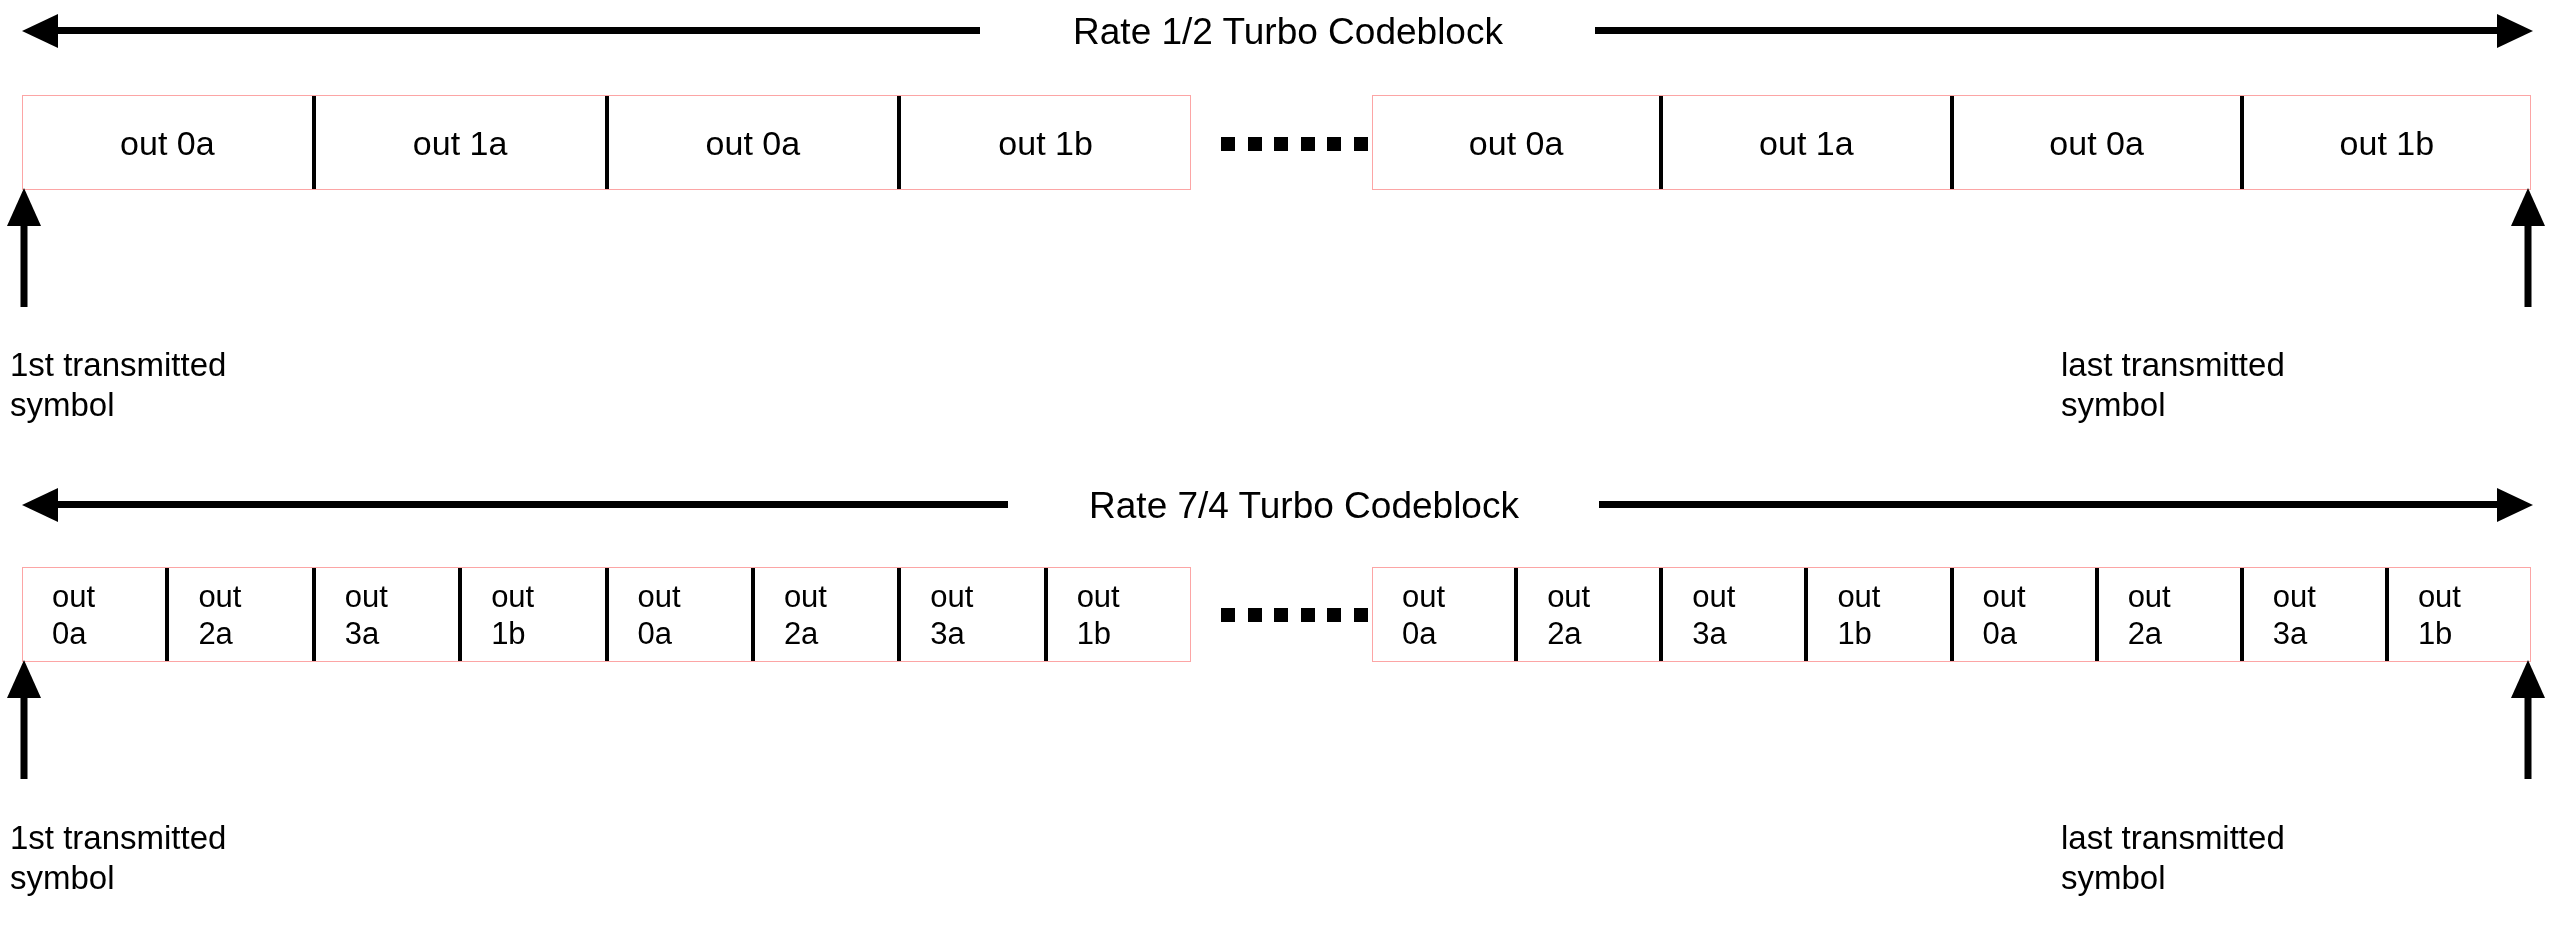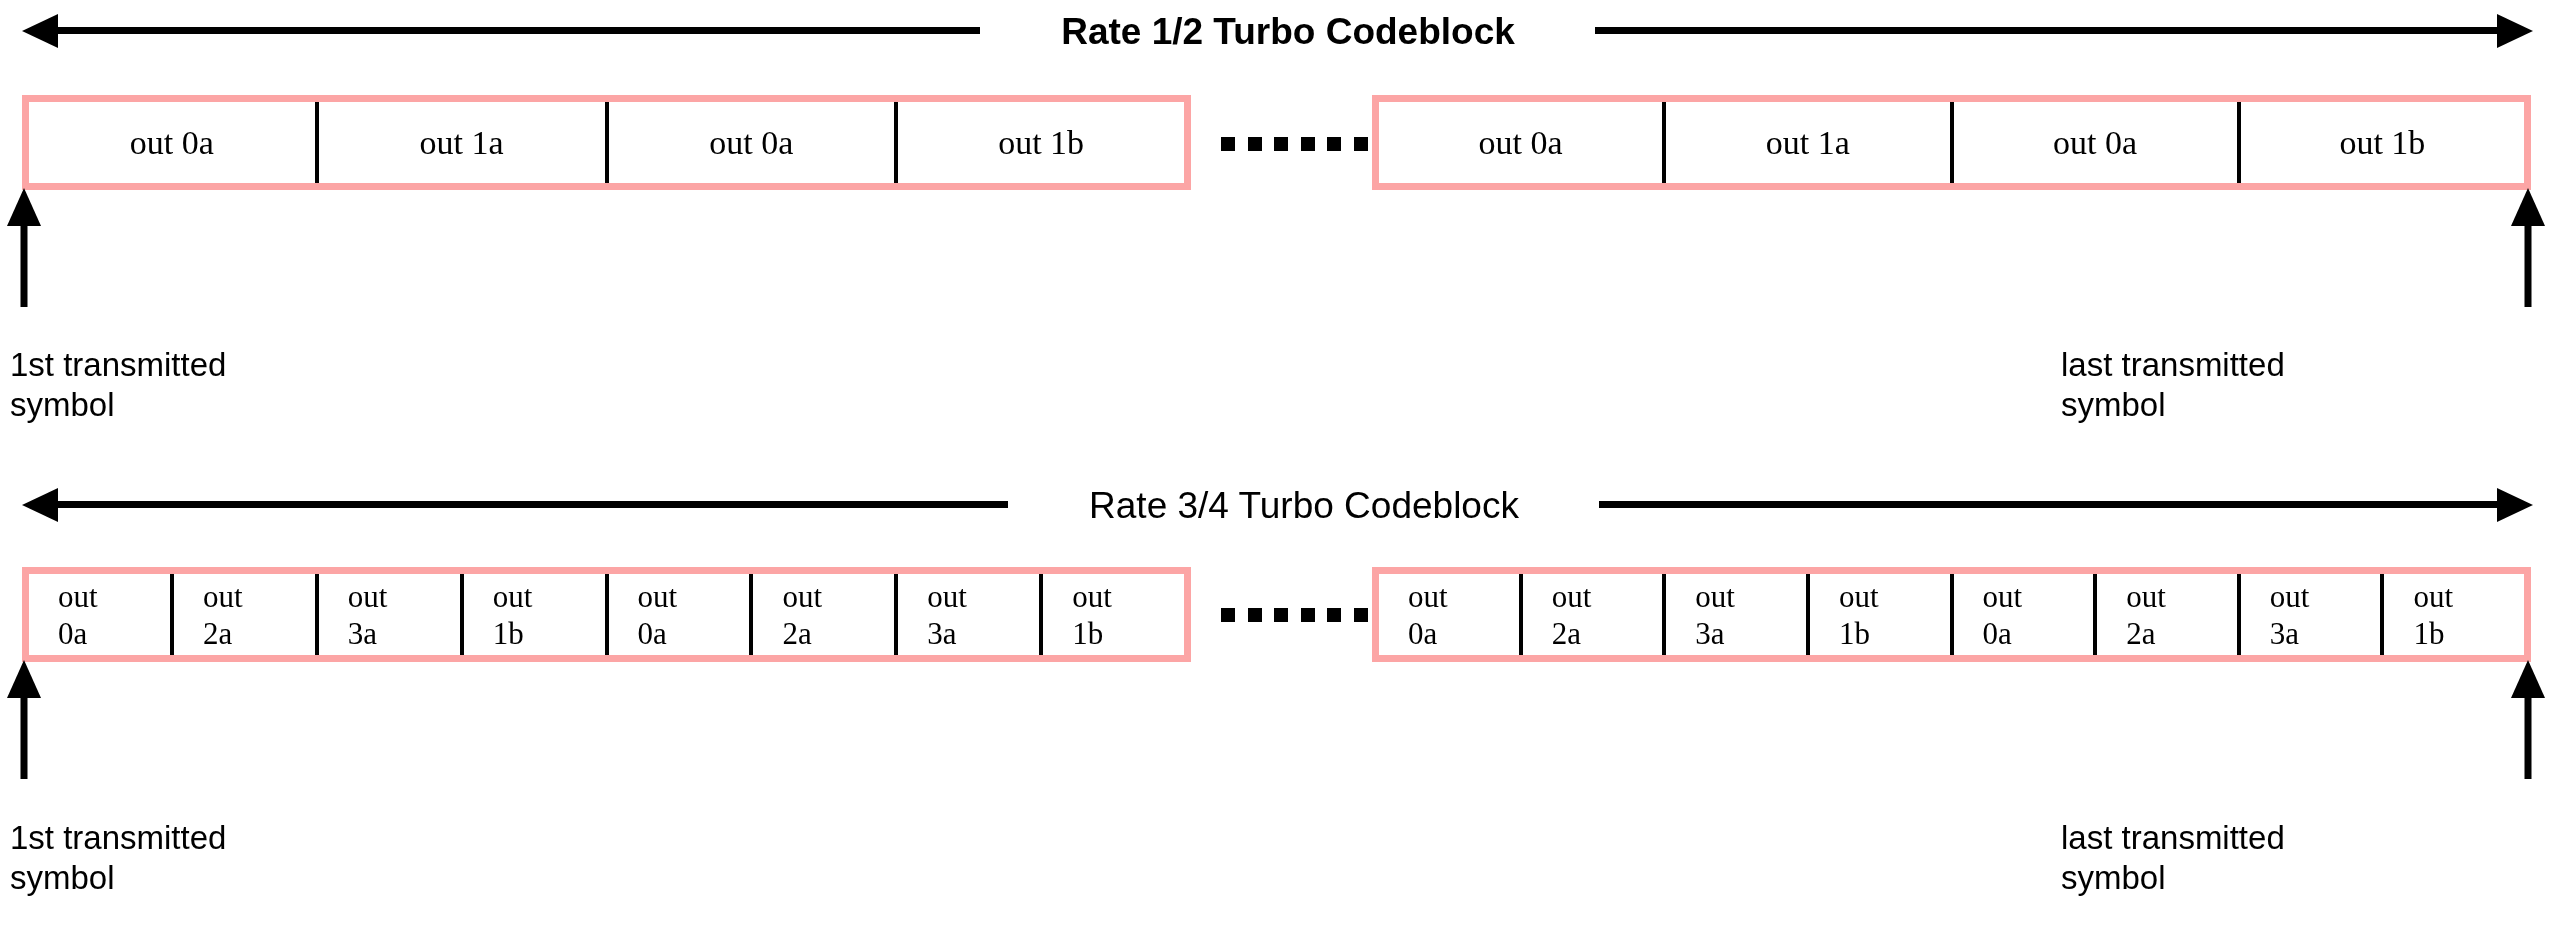--- a/index.html
+++ b/index.html
@@ -43,25 +43,24 @@
     line-height: 37px;
     white-space: nowrap;
     text-align: center;
     color: #000;
   }
 
   
   .cb-group {
     position: absolute;
     box-sizing: border-box;
-    border: 7px solid #fca5a5;
+    border: 1px solid #fca5a5;
     background: #b91c1c;
     display: flex;
     flex-direction: row;
-    font-family: Liberation Serif, serif;
   }
   .cb-cell {
     box-sizing: border-box;
     flex: 1 1 0;
     background: #ffffff;
     border-right: 4px solid #000;
     position: relative;
     overflow: hidden;
   }
   .cb-cell:last-child { border-right: none; }
@@ -141,21 +140,21 @@
 </head>
 <body>
 
 <div id="stage">
 
   <div>
 
     <div class="harrow-head-left" style="left:22px; top:14px;"></div>
     <div class="harrow-shaft" style="left:55px; top:27px; width:925px;"></div>
 
-    <div class="section-title" style="left:981px; top:13px; width:614px;font-weight:bold;">Rate 1/2 Turbo Codeblock</div>
+    <div class="section-title" style="left:981px; top:13px; width:614px;">Rate 1/2 Turbo Codeblock</div>
 
     <div class="harrow-shaft" style="left:1595px; top:27px; width:902px;"></div>
     <div class="harrow-head-right" style="left:2497px; top:14px;"></div>
 
     <div class="cb-group wide" style="left:22px; top:95px; width:1169px; height:95px;">
       <div class="cb-cell">
         <span class="cell-label">out 0a</span>
       </div>
       <div class="cb-cell">
         <span class="cell-label">out 1a</span>
@@ -205,21 +204,21 @@
 symbol</div>
     <div class="caption right" style="left:2061px; top:345px; width:485px;">last transmitted
 symbol</div>
   </div>
 
   <div>
 
     <div class="harrow-head-left" style="left:22px; top:488px;"></div>
     <div class="harrow-shaft" style="left:55px; top:501px; width:953px;"></div>
 
-    <div class="section-title" style="left:1009px; top:487px; width:590px;">Rate 3/4 Turbo Codeblock</div>
+    <div class="section-title" style="left:1009px; top:487px; width:590px;">Rate 7/4 Turbo Codeblock</div>
 
     <div class="harrow-shaft" style="left:1599px; top:501px; width:898px;"></div>
     <div class="harrow-head-right" style="left:2497px; top:488px;"></div>
 
     <div class="cb-group narrow" style="left:22px; top:567px; width:1169px; height:95px;">
       <div class="cb-cell">
         <span class="cell-label">out
 0a</span>
       </div>
       <div class="cb-cell">

